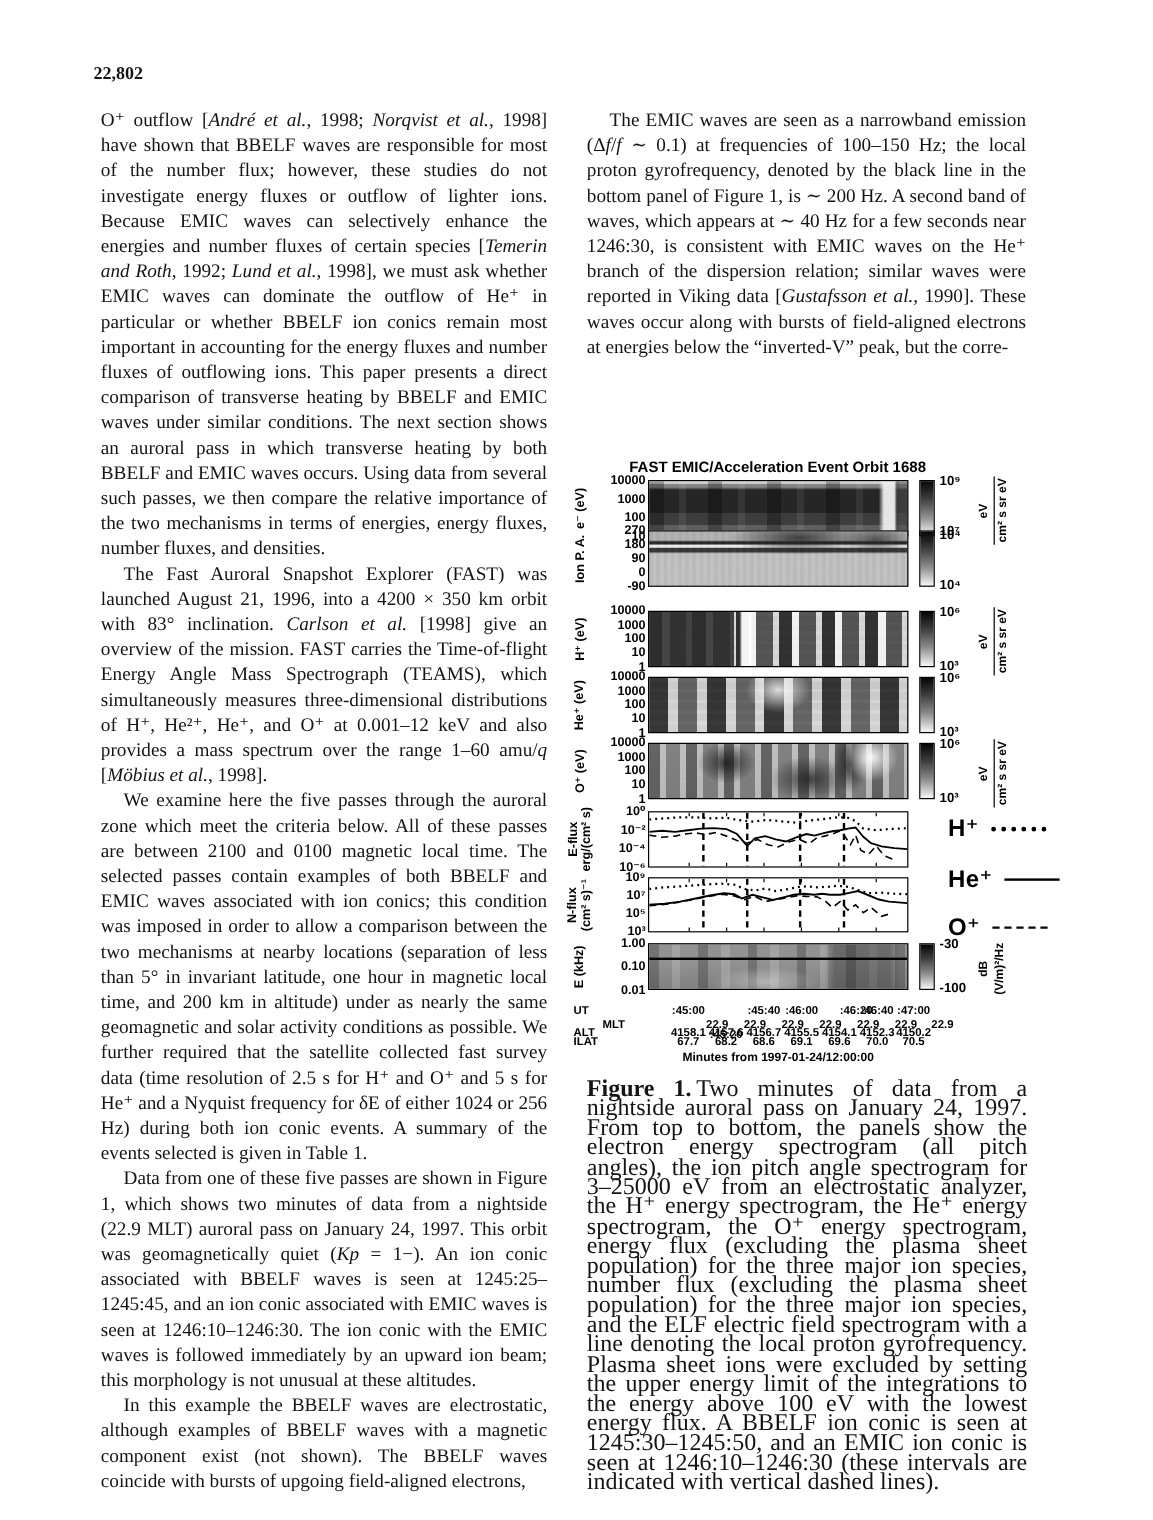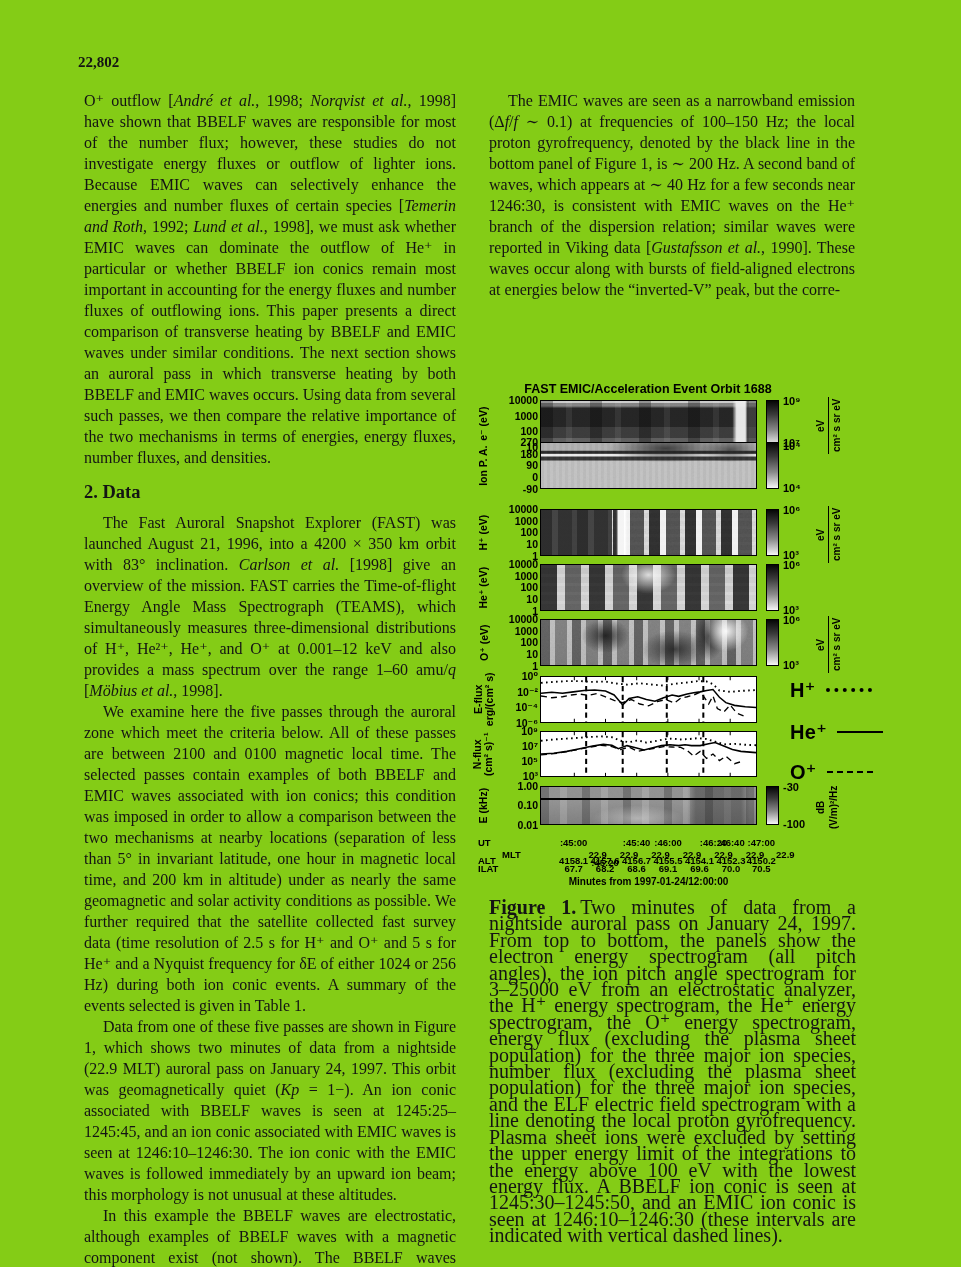--- a/index.html
+++ b/index.html
@@ -1,16 +1,16 @@
 <!DOCTYPE html>
 <html><head>
 <meta charset="utf-8">
 <style>
   html,body{margin:0;padding:0;background:#e8e8e8;}
-  .page{position:relative;width:961px;height:1267px;background:#84cc16;color:#141414;
+  .page{position:relative;width:961px;height:1267px;background:#ffffff;color:#141414;
         font-family:"Liberation Serif","DejaVu Serif",serif;overflow:hidden;}
   
   .pageno{position:absolute;left:78px;top:54px;font-size:15px;font-weight:bold;}
   .runtitle{position:absolute;left:0;right:0;top:54px;text-align:center;font-size:15px;letter-spacing:.4px;}
   
   .col{position:absolute;font-size:16px;line-height:21px;text-align:justify;}
   .col-left{left:84px;top:90px;width:372px;}
   .col-right{left:489px;top:90px;width:366px;}
   .col p{margin:0;text-indent:19px;}
   .col p.noindent{text-indent:0;}
@@ -95,21 +95,20 @@
       <feColorMatrix type="saturate" values="0"></feColorMatrix>
     </filter>
   </defs>
 </svg>
 
 <div class="page">
   <span class="pageno">22,802</span>
 
   <div class="col col-left" id="col-left">
       <p class="noindent">O⁺ outflow [<i>André et al.</i>, 1998; <i>Norqvist et al.</i>, 1998] have shown that BBELF waves are responsible for most of the number flux; however, these studies do not investigate energy fluxes or outflow of lighter ions. Because EMIC waves can selectively enhance the energies and number fluxes of certain species [<i>Temerin and Roth</i>, 1992; <i>Lund et al.</i>, 1998], we must ask whether EMIC waves can dominate the outflow of He⁺ in particular or whether BBELF ion conics remain most important in accounting for the energy fluxes and number fluxes of outflowing ions. This paper presents a direct comparison of transverse heating by BBELF and EMIC waves under similar conditions. The next section shows an auroral pass in which transverse heating by both BBELF and EMIC waves occurs. Using data from several such passes, we then compare the relative importance of the two mechanisms in terms of energies, energy fluxes, number fluxes, and densities.</p>
-      <h2>2.  Data</h2>
       <p>The Fast Auroral Snapshot Explorer (FAST) was launched August 21, 1996, into a 4200 × 350 km orbit with 83° inclination. <i>Carlson et al.</i> [1998] give an overview of the mission. FAST carries the Time-of-flight Energy Angle Mass Spectrograph (TEAMS), which simultaneously measures three-dimensional distributions of H⁺, He²⁺, He⁺, and O⁺ at 0.001–12 keV and also provides a mass spectrum over the range 1–60 amu/<i>q</i> [<i>Möbius et al.</i>, 1998].</p>
       <p>We examine here the five passes through the auroral zone which meet the criteria below. All of these passes are between 2100 and 0100 magnetic local time. The selected passes contain examples of both BBELF and EMIC waves associated with ion conics; this condition was imposed in order to allow a comparison between the two mechanisms at nearby locations (separation of less than 5° in invariant latitude, one hour in magnetic local time, and 200 km in altitude) under as nearly the same geomagnetic and solar activity conditions as possible. We further required that the satellite collected fast survey data (time resolution of 2.5 s for H⁺ and O⁺ and 5 s for He⁺ and a Nyquist frequency for δE of either 1024 or 256 Hz) during both ion conic events. A summary of the events selected is given in Table 1.</p>
       <p>Data from one of these five passes are shown in Figure 1, which shows two minutes of data from a nightside (22.9 MLT) auroral pass on January 24, 1997. This orbit was geomagnetically quiet (<i>Kp</i> = 1−). An ion conic associated with BBELF waves is seen at 1245:25–1245:45, and an ion conic associated with EMIC waves is seen at 1246:10–1246:30. The ion conic with the EMIC waves is followed immediately by an upward ion beam; this morphology is not unusual at these altitudes.</p>
       <p>In this example the BBELF waves are electrostatic, although examples of BBELF waves with a magnetic component exist (not shown). The BBELF waves coincide with bursts of upgoing field-aligned electrons,</p>
     </div>
   <div class="col col-right" id="col-right">
       <p>The EMIC waves are seen as a narrowband emission (Δ<i>f</i>/<i>f</i> ∼ 0.1) at frequencies of 100–150 Hz; the local proton gyrofrequency, denoted by the black line in the bottom panel of Figure 1, is ∼ 200 Hz. A second band of waves, which appears at ∼ 40 Hz for a few seconds near 1246:30, is consistent with EMIC waves on the He⁺ branch of the dispersion relation; similar waves were reported in Viking data [<i>Gustafsson et al.</i>, 1990]. These waves occur along with bursts of field-aligned electrons at energies below the “inverted-V” peak, but the corre-</p>
     </div>
 
   <div class="figure" id="figure">

